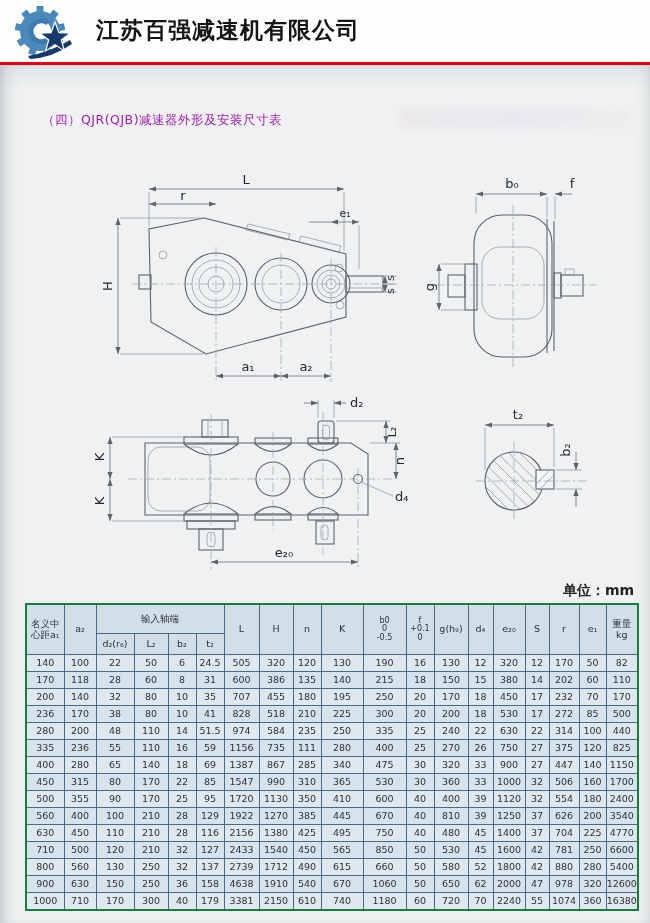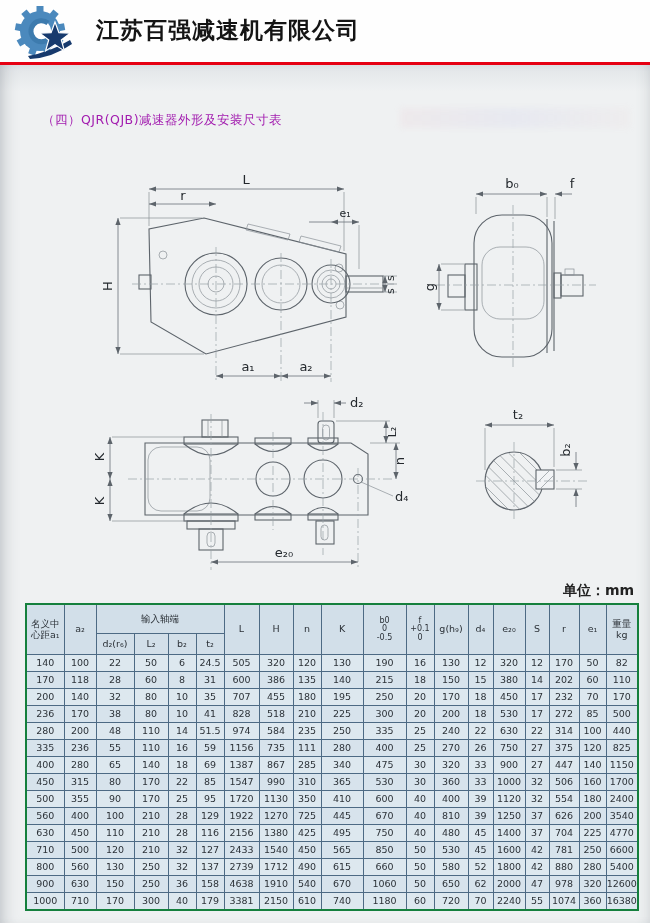--- a/index.html
+++ b/index.html
@@ -543,21 +543,21 @@
           </tr>
           <tr>
             <td>560</td>
             <td>400</td>
             <td>100</td>
             <td>210</td>
             <td>28</td>
             <td>129</td>
             <td>1922</td>
             <td>1270</td>
-            <td>725</td>
+            <td>385</td>
             <td>445</td>
             <td>670</td>
             <td>40</td>
             <td>810</td>
             <td>39</td>
             <td>1250</td>
             <td>37</td>
             <td>626</td>
             <td>200</td>
             <td>3540</td>

